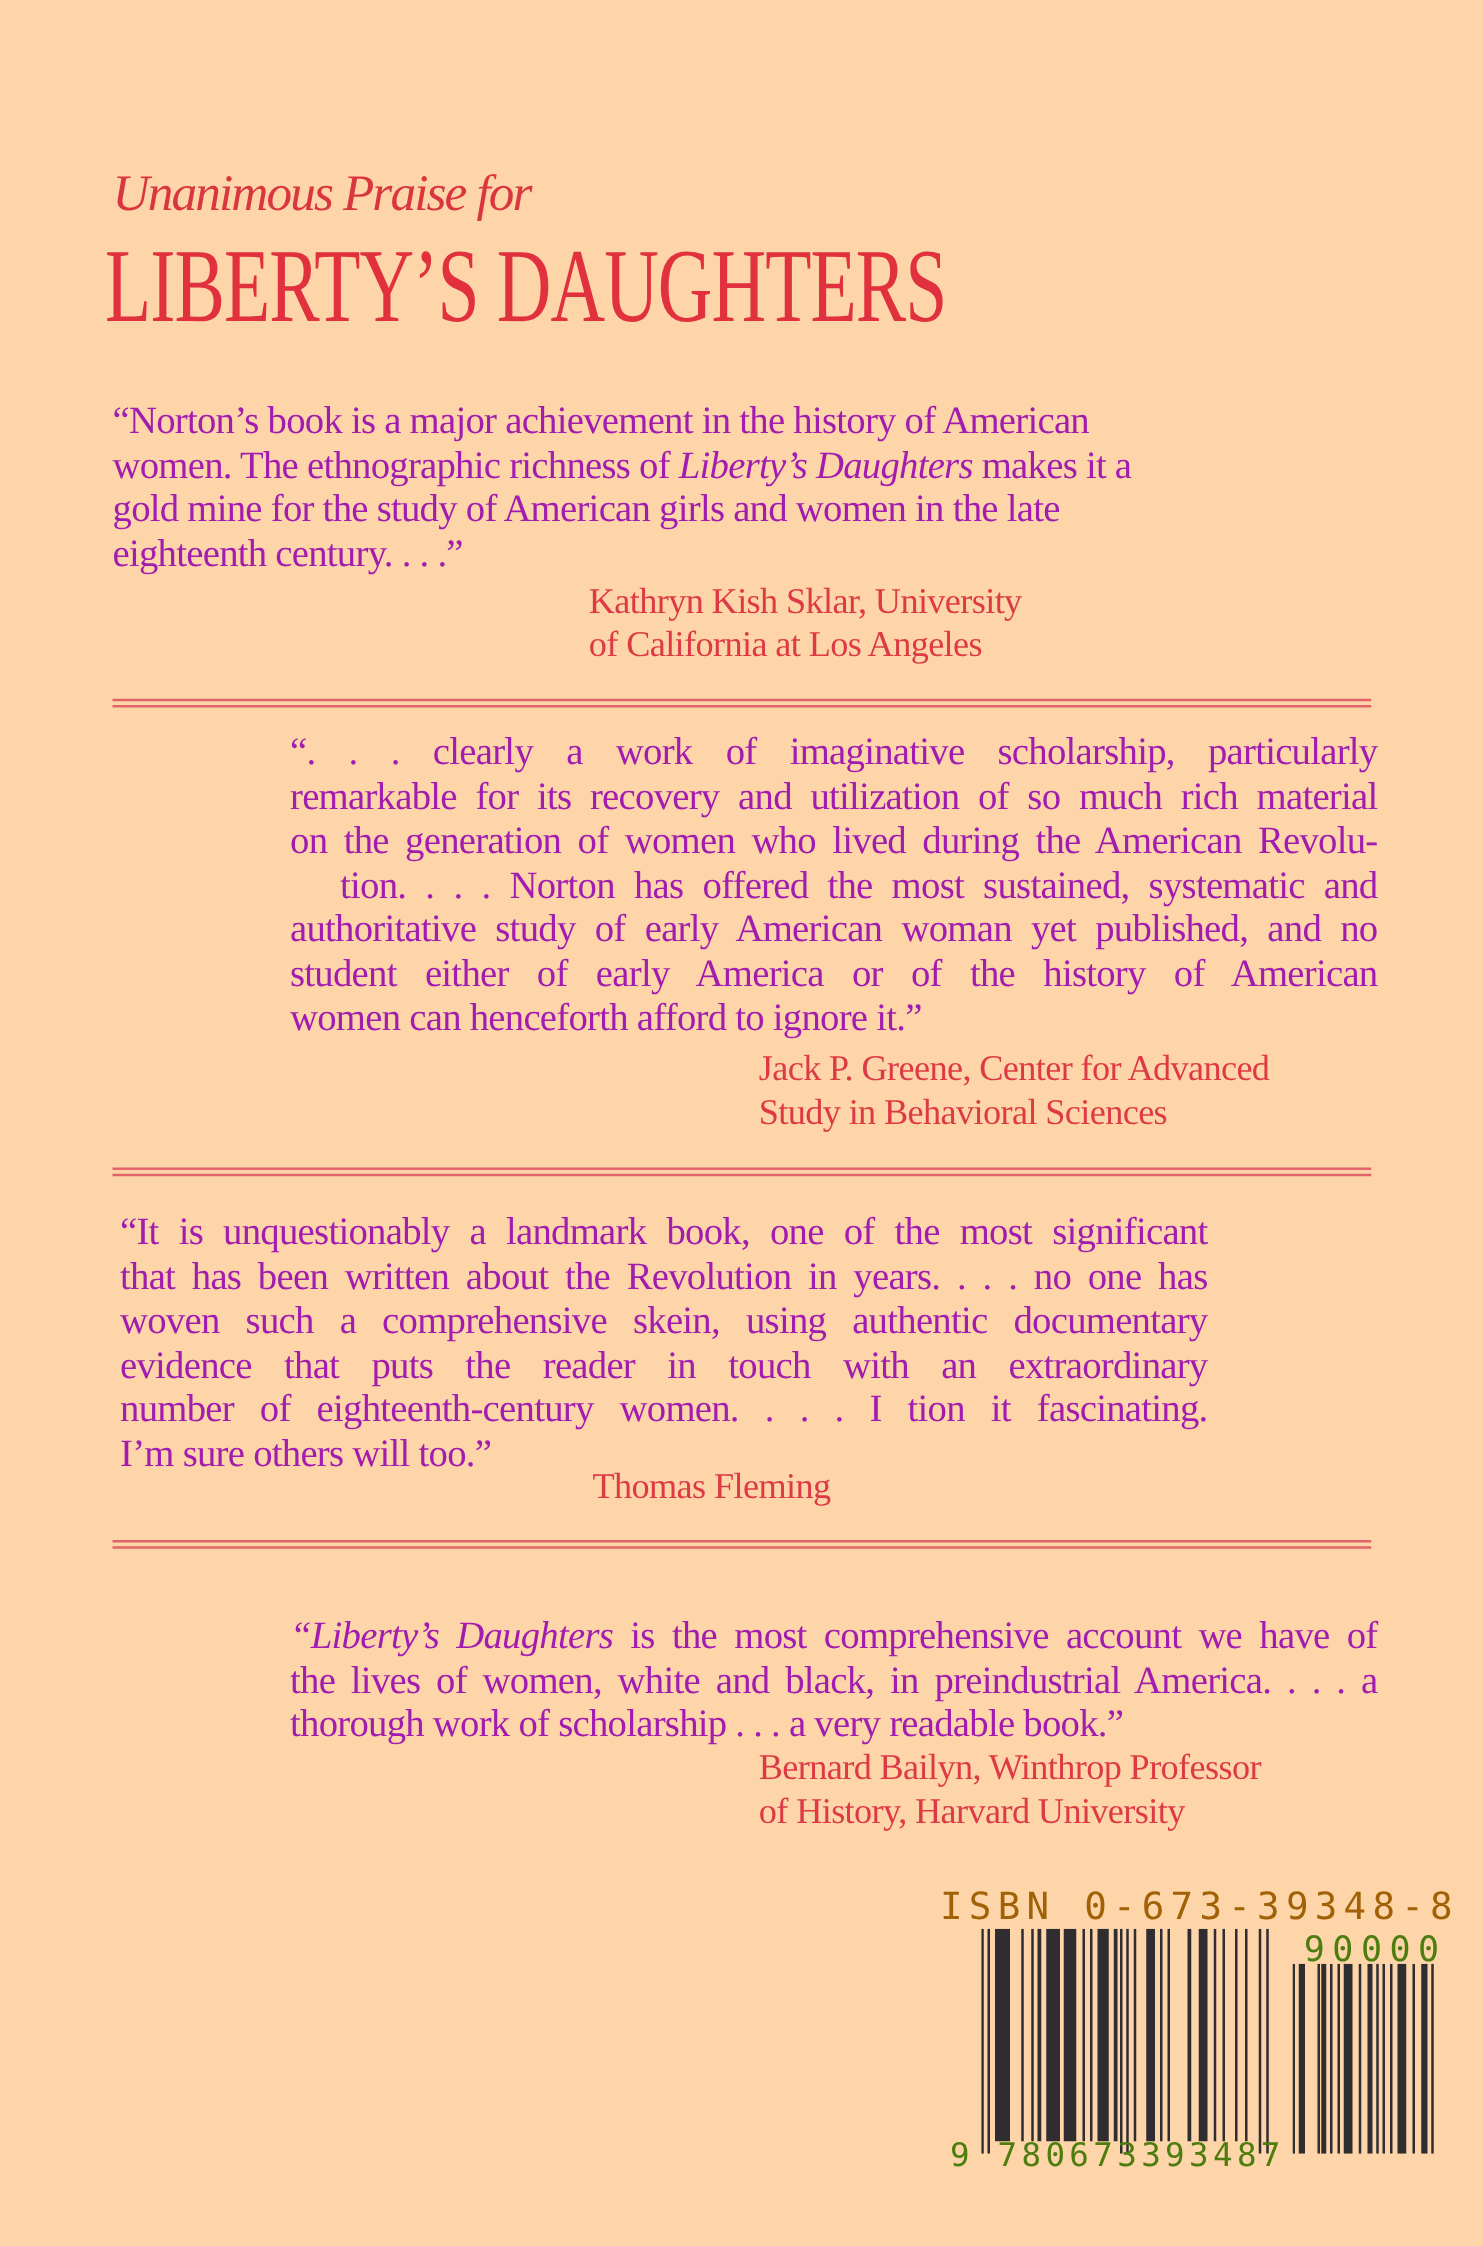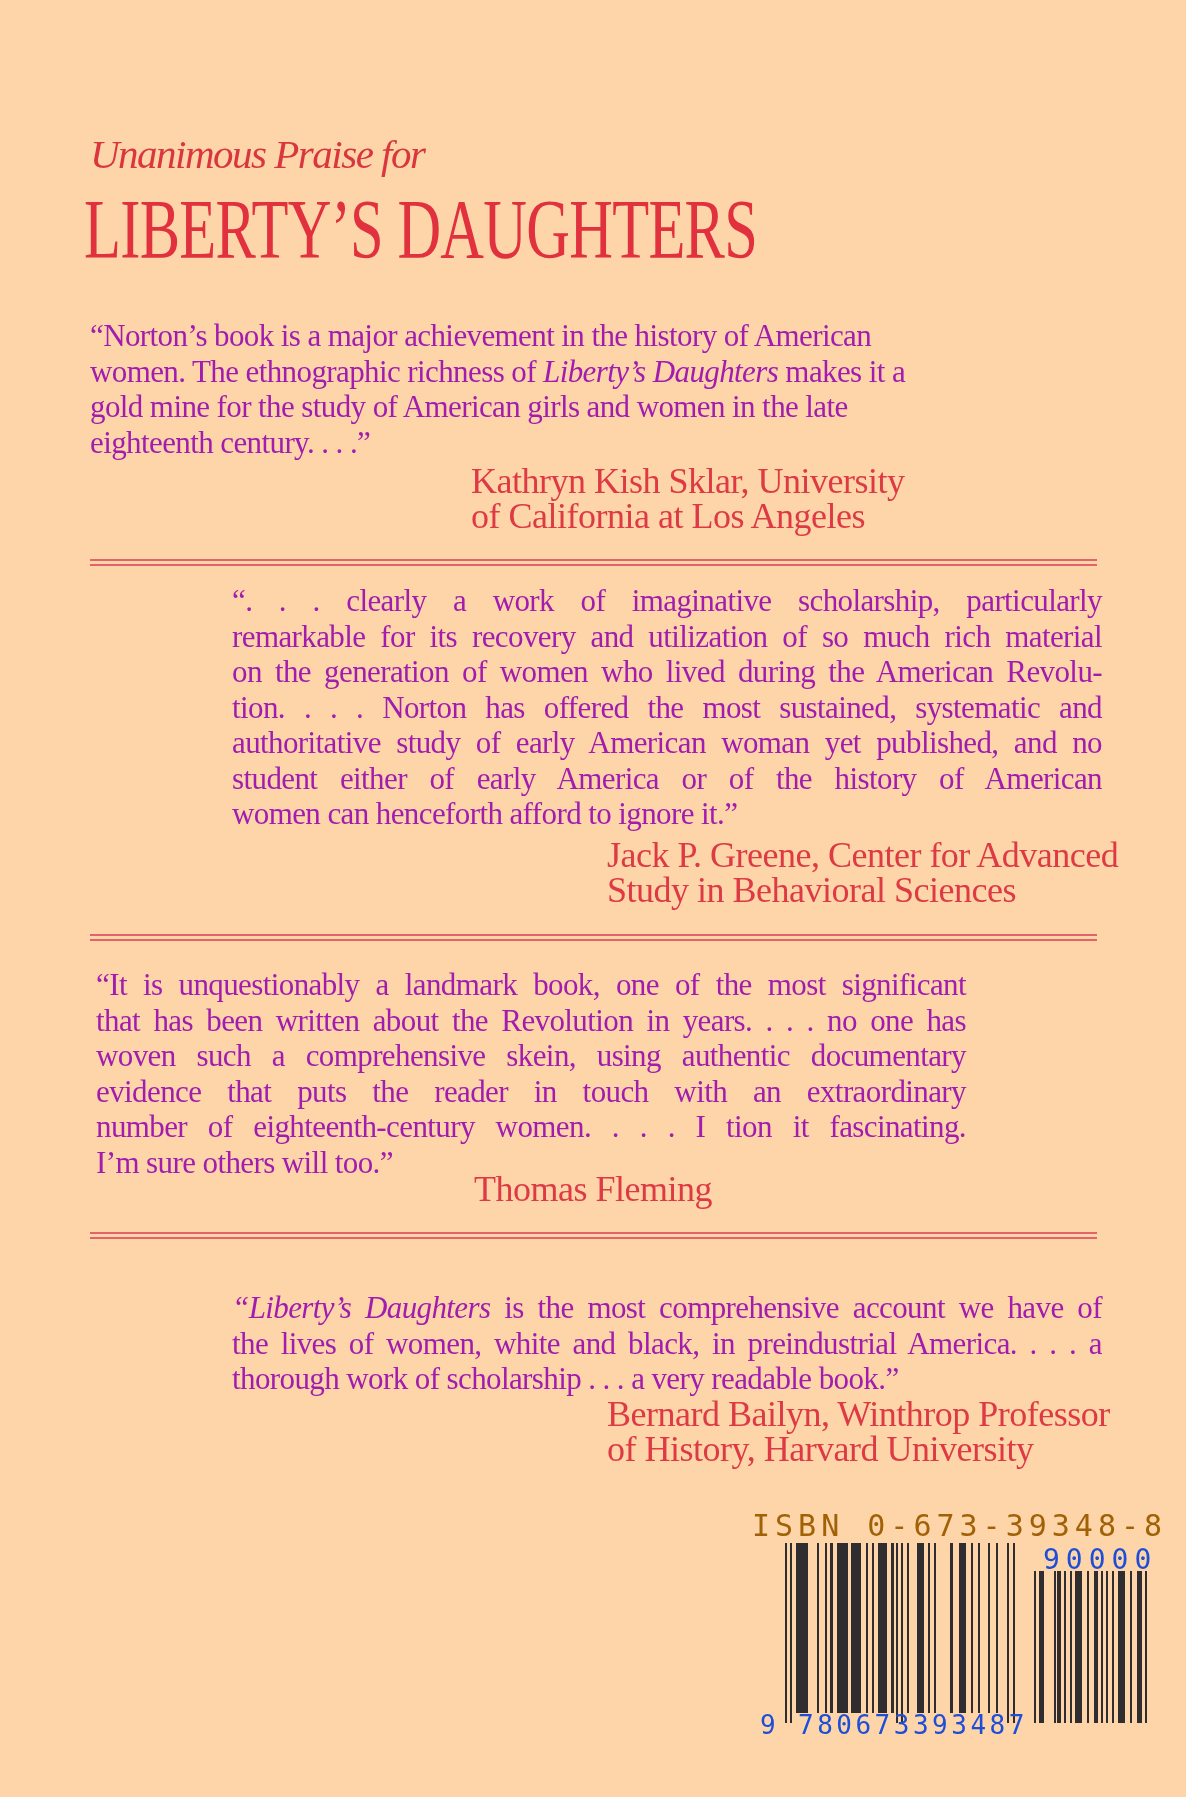--- a/index.html
+++ b/index.html
@@ -26,38 +26,38 @@
   .quote {
     color: #a21caf;
     font-size: 31px;
     line-height: 35.5px;
     letter-spacing: -0.6px;
     text-align: justify;
   }
   .quote i { font-style: italic; }
   .attr {
     color: #dd3a46;
-    font-size: 36px;
+    font-size: 29px;
     line-height: 35px;
     letter-spacing: -0.5px;
   }
   .rule {
     height: 7px;
     border-top: 2px solid #e0646a;
     border-bottom: 2px solid #e0646a;
     box-sizing: border-box;
   }
   .isbn {
     left: 752px; top: 1508px;
     font-family: "DejaVu Sans Mono", monospace;
     font-size: 30px; color: #a16207; letter-spacing: 5px;
   }
   .digits {
     font-family: "DejaVu Sans Mono", monospace;
-    color: #1d4ed8; font-size: 26px; letter-spacing: 4px; text-align: center;
+    color: #4d7c0f; font-size: 26px; letter-spacing: 4px; text-align: center;
   }
 </style>
 </head>
 <body>
 
 <div class="abs kicker">Unanimous Praise for</div>
 <h1 class="abs title" style="margin:0;">LIBERTY’S DAUGHTERS</h1>
 
 <div class="abs quote" style="left:90px; top:318px; width:880px; text-align:left;">
   <div>“Norton’s book is a major achievement in the history of American</div>
@@ -69,21 +69,21 @@
   <div>Kathryn Kish Sklar, University</div>
   <div>of California at Los Angeles</div>
 </div>
 
 <div class="abs rule" style="left:90px; top:559px; width:1007px;"></div>
 
 <div class="abs quote" style="left:232px; top:583px; width:870px;">
   <div style="text-align-last:justify;">“. . . clearly a work of imaginative scholarship, particularly</div>
   <div style="text-align-last:justify;">remarkable for its recovery and utilization of so much rich material</div>
   <div style="text-align-last:justify;">on the generation of women who lived during the American Revolu-</div>
-  <div style="text-align-last:justify;">tion. . . . Norton has offered the most sustained, systematic and</div>
+  <div style="text-align-last:justify;margin-left:40px;">tion. . . . Norton has offered the most sustained, systematic and</div>
   <div style="text-align-last:justify;">authoritative study of early American woman yet published, and no</div>
   <div style="text-align-last:justify;">student either of early America or of the history of American</div>
   <div>women can henceforth afford to ignore it.”</div>
 </div>
 <div class="abs attr" style="left:607px; top:838px;">
   <div>Jack P. Greene, Center for Advanced</div>
   <div>Study in Behavioral Sciences</div>
 </div>
 
 <div class="abs rule" style="left:90px; top:934px; width:1007px;"></div>

